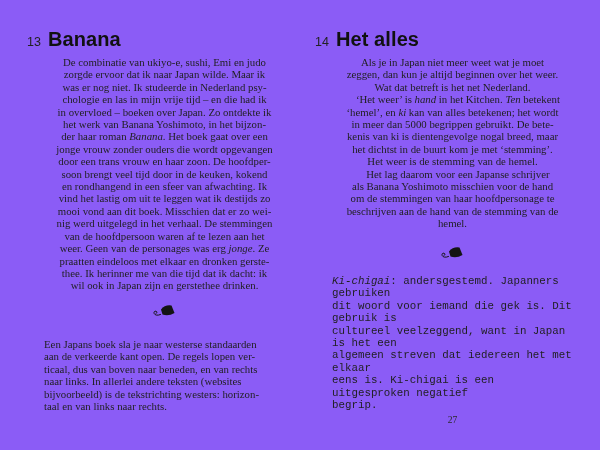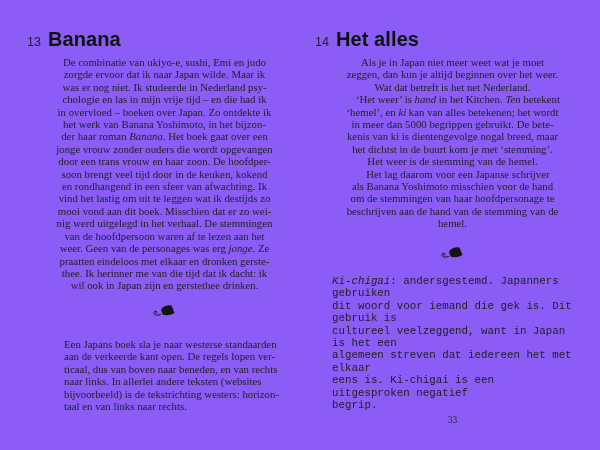--- a/index.html
+++ b/index.html
@@ -40,21 +40,21 @@
 
   .bodytext {
     position: absolute; left: 0; width: 241px;
     font-size: 10.8px; line-height: 12.4px;
     white-space: pre-line;
     color: #1f1f1f;
   }
   .bodytext i { font-style: italic; }
 
   .para1 { top: 56px; text-align: center; }
-  .page-left  .para2 { top: 338px; margin-left: 20px; }
+  .page-left  .para2 { top: 338px; }
   .page-right .para2 { top: 275px; font-family: Liberation Mono, monospace; }
 
   .ornament {
     position: absolute; width: 100%;
     display: flex; justify-content: center;
   }
   .page-left  .ornament { top: 303px; }
   .page-right .ornament { top: 245px; }
   .ornament svg { display: block; }
 
@@ -131,16 +131,16 @@
         <path d="M8.5 11.5 C5.5 12.8, 3 12.2, 2.2 10.6 C1.5 9.2, 2.6 7.8, 4 8.2 C5.3 8.6, 5.2 10.3, 4 10.5" fill="none" stroke="#141414" stroke-width="1" stroke-linecap="round"></path>
         <path d="M9 6.5 Q13 1.5 19.5 2.5 L22.5 10 Q16.5 13.5 10.5 11.5 Z" fill="#141414"></path>
       </svg>
     </div>
     <div class="bodytext para2"><i>Ki-chigai</i><span>: andersgestemd. Japanners gebruiken
 dit woord voor iemand die gek is. Dit gebruik is
 cultureel veelzeggend, want in Japan is het een
 algemeen streven dat iedereen het met elkaar
 eens is. Ki-chigai is een uitgesproken negatief
 begrip.</span></div>
-    <div class="pagenum">33</div>
+    <div class="pagenum">27</div>
   </div>
 
 </div>
 
 </body></html>

